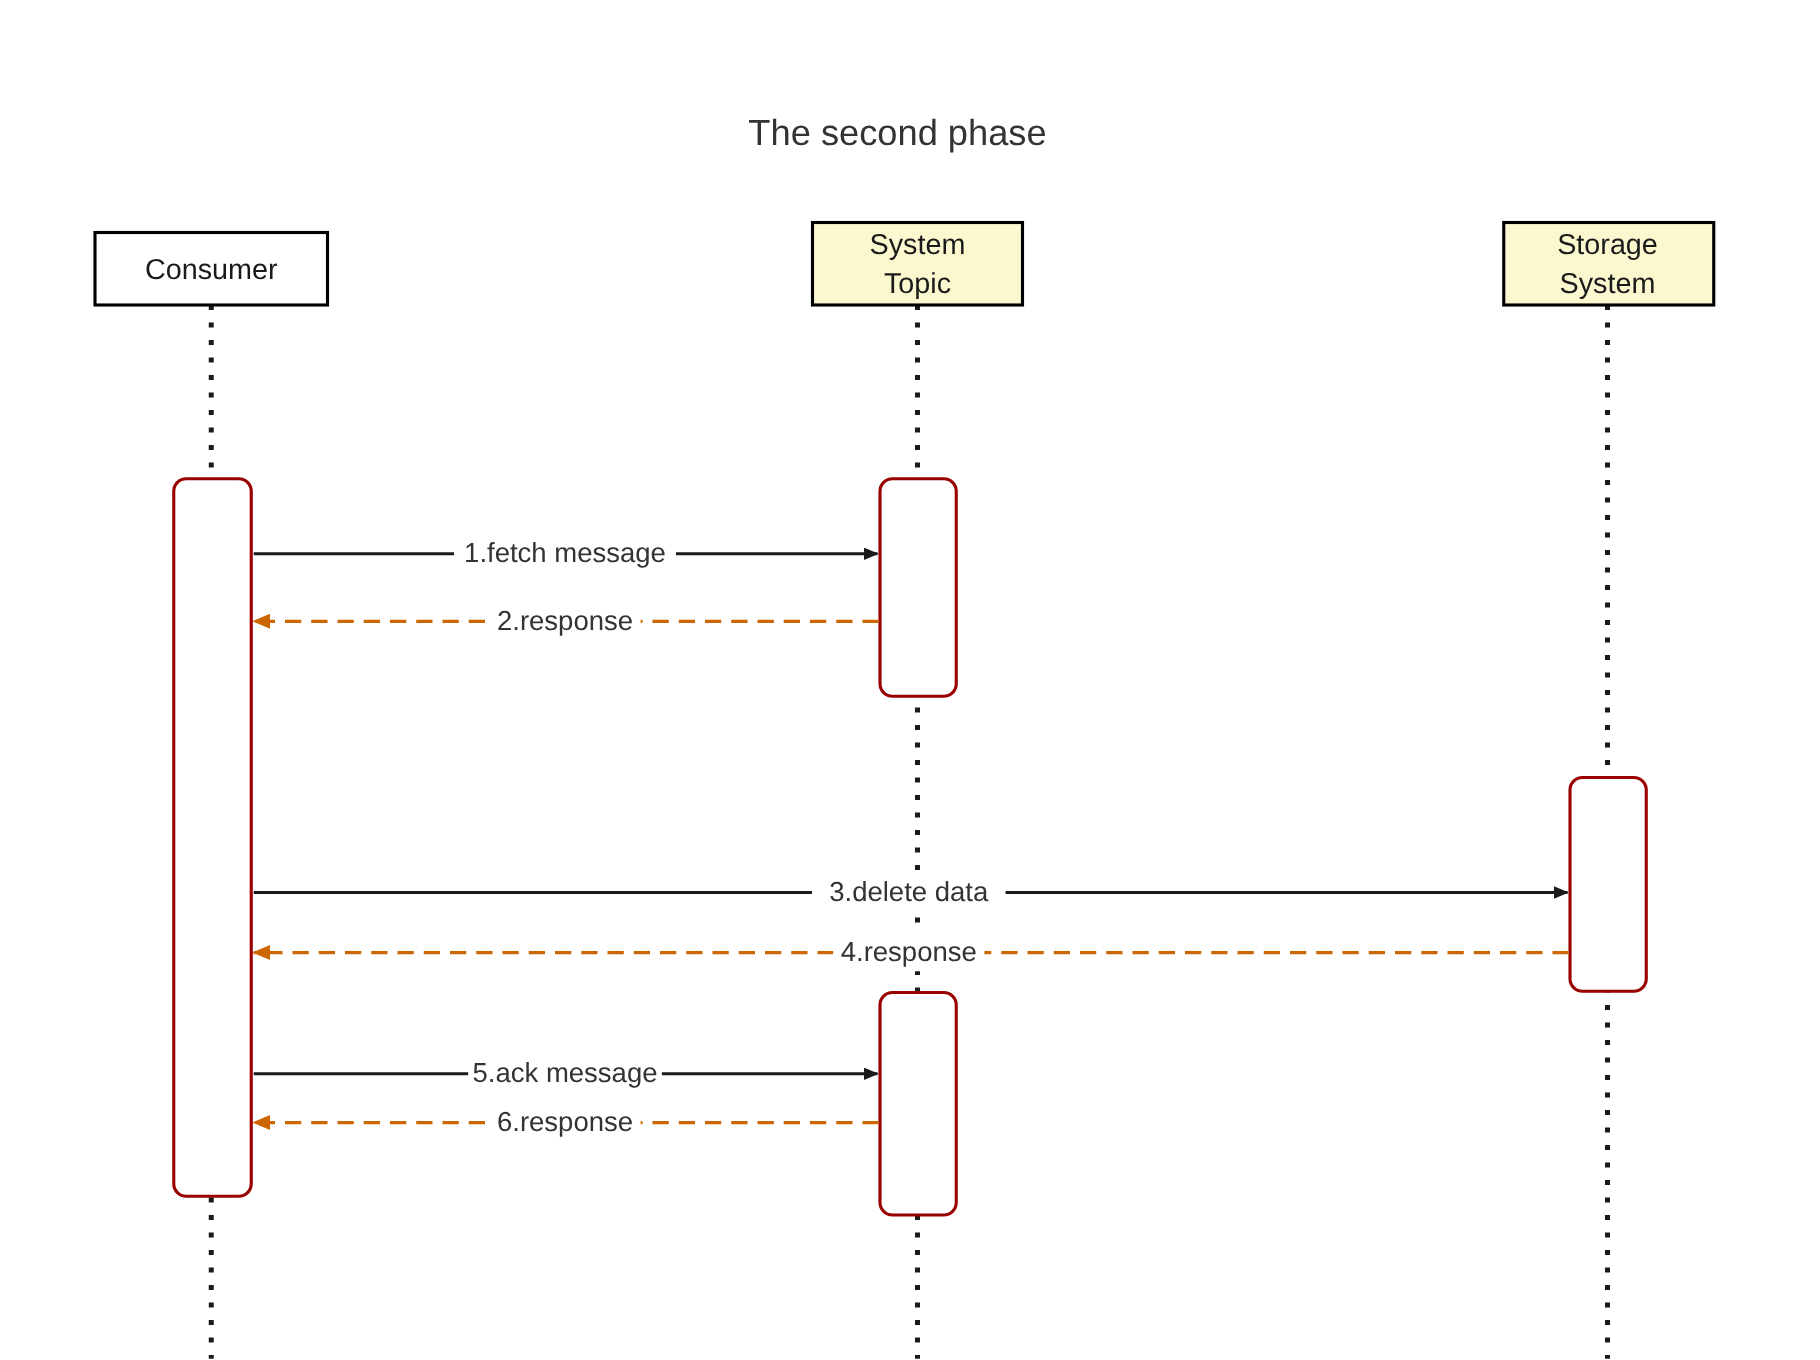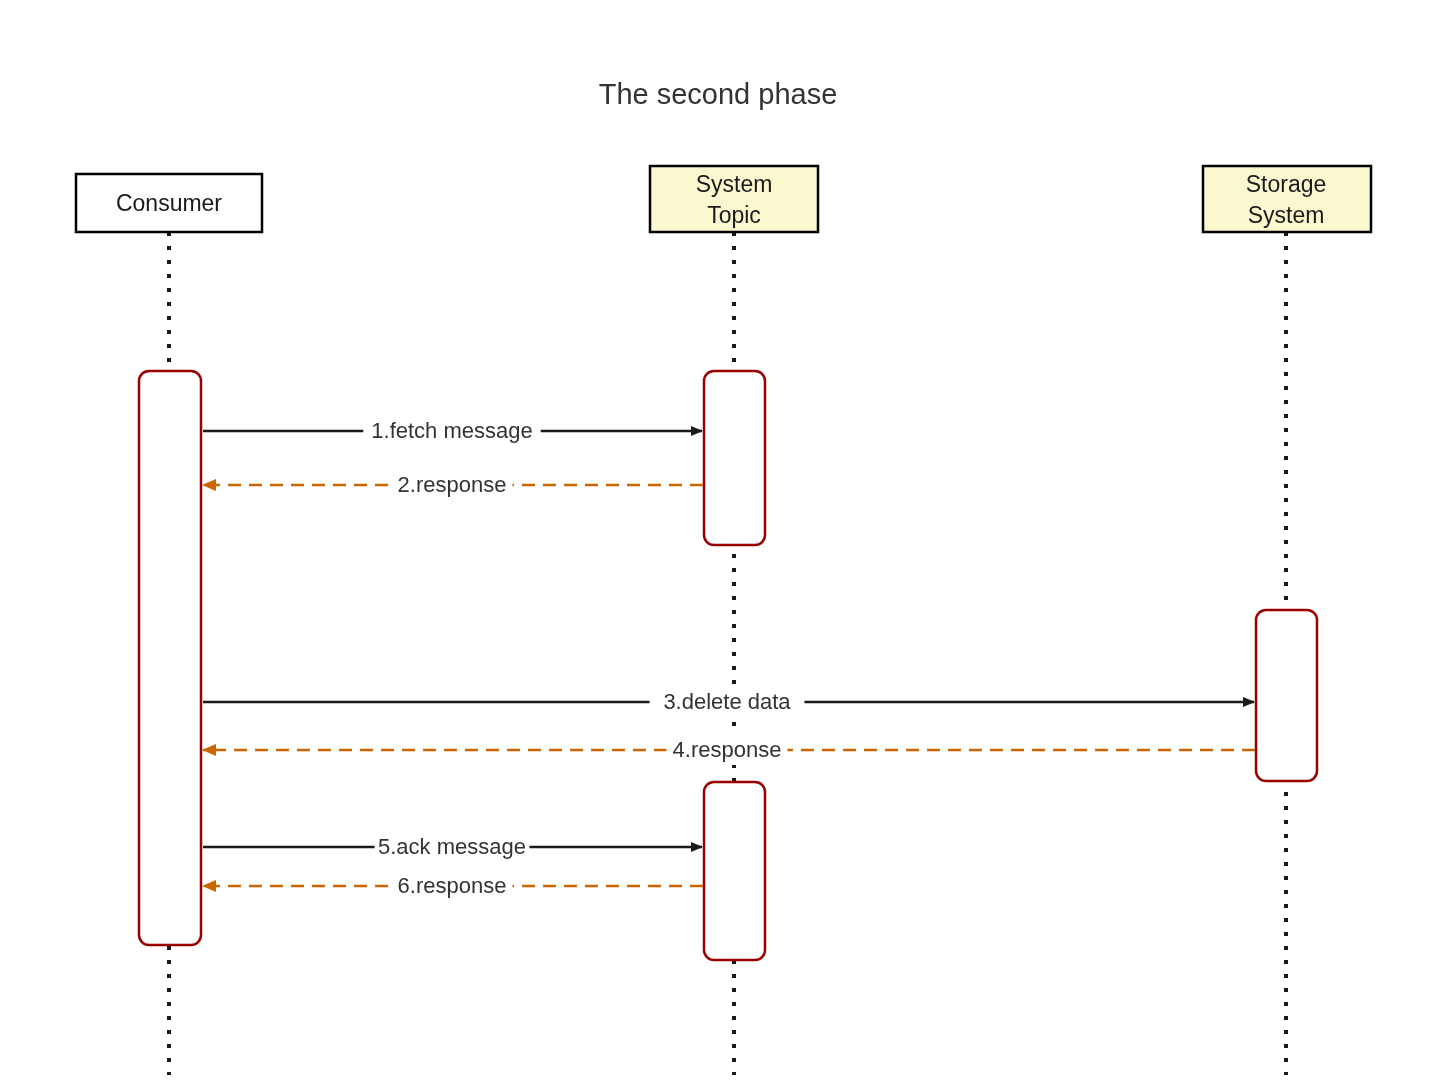--- a/index.html
+++ b/index.html
@@ -9,21 +9,21 @@
   }
   body {
     width: 1456px;
     height: 1088px;
     font-family: "Liberation Sans", sans-serif;
     overflow: hidden;
     position: relative;
   }
   #diagram-root {
     position: absolute;
-    top: 0; left: 0;
+    top: 12px; left: 0;
     width: 1456px;
     height: 908px;
   }
   svg#seq-svg {
     display: block;
     width: 1456px;
     height: 1088px;
   }
   .diagram-title {
     font-size: 29px;

